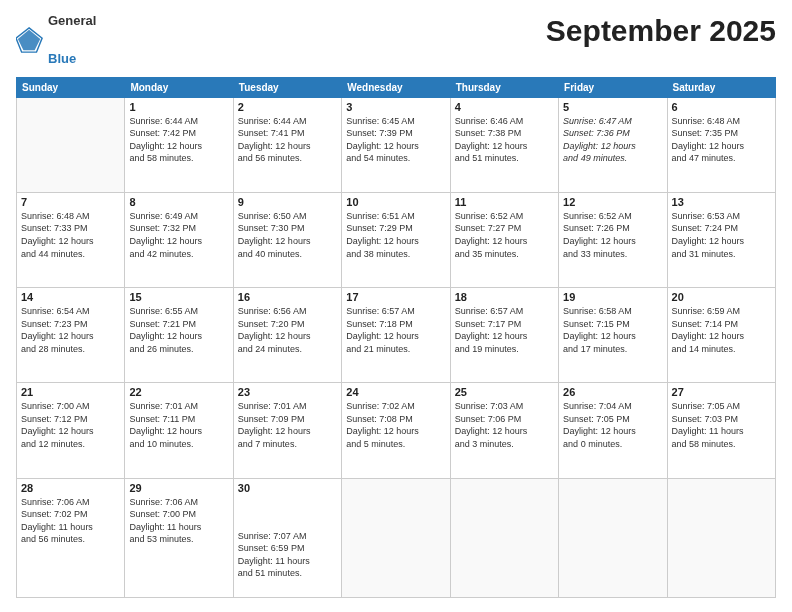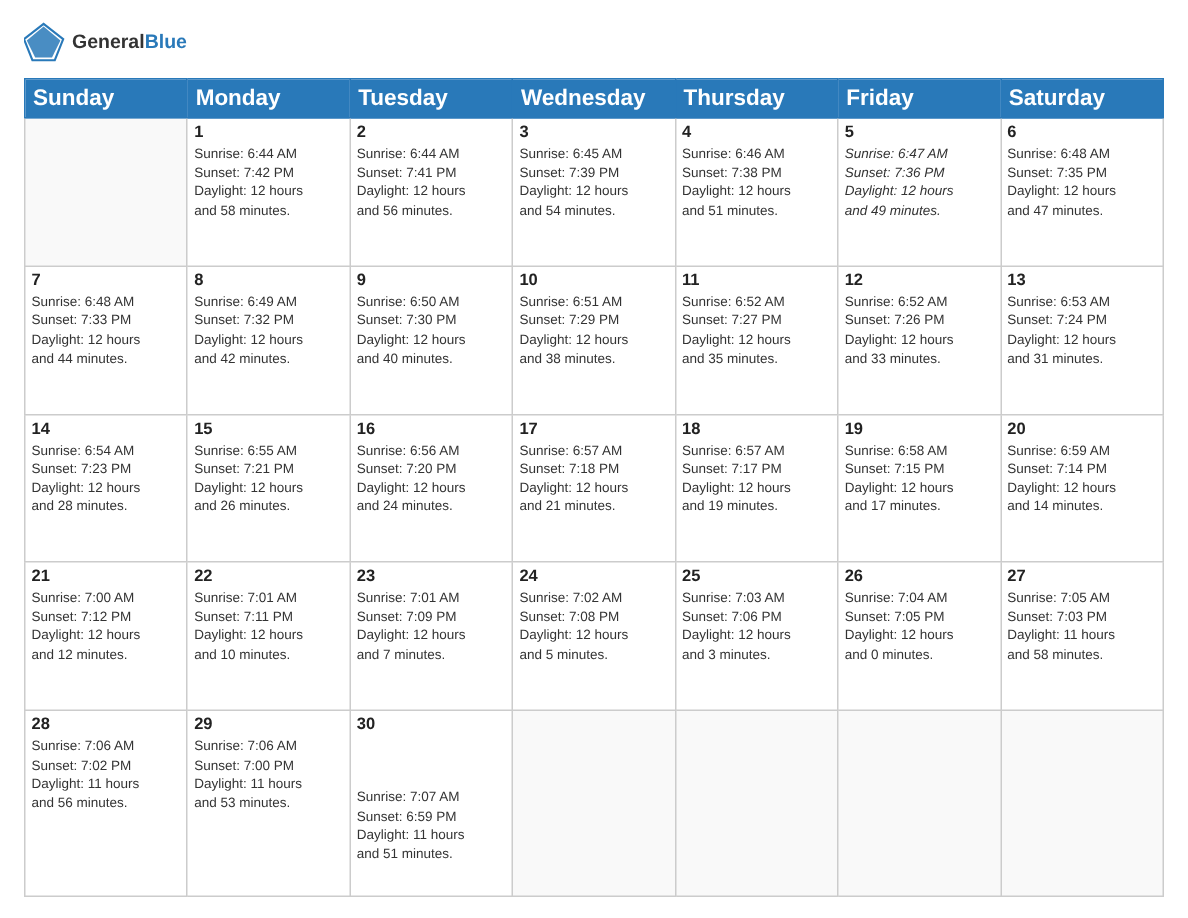--- a/index.html
+++ b/index.html
@@ -23,22 +23,23 @@
       justify-content: space-between;
       margin-bottom: 10px;
     }
     .logo {
       display: flex;
       align-items: center;
       gap: 4px;
     }
     .logo-text {
       display: flex;
-      flex-direction: row;
+      flex-direction: column;
       line-height: 1.1;
+      gap: 24px;
     }
     .logo-general {
       font-size: 13px;
       font-weight: bold;
       color: #333;
     }
     .logo-blue {
       font-size: 13px;
       font-weight: bold;
       color: #2979b9;
@@ -63,21 +64,21 @@
     .calendar {
       flex: 1;
       border: 1px solid #ccc;
       border-collapse: collapse;
       width: 100%;
       table-layout: fixed;
     }
     .calendar th {
       background: #2979b9;
       color: #fff;
-      font-size: 15px;
+      font-size: 10px;
       font-weight: bold;
       padding: 4px 5px;
       border: 1px solid #2979b9;
       text-align: left;
     }
     .calendar td {
       border: 1px solid #ccc;
       vertical-align: top;
       padding: 3px 4px;
       font-size: 9.2px;
@@ -114,20 +115,21 @@
         <polygon points="14,4 26,14 20,26 8,26 2,14" fill="#2979b9" opacity="0.85"></polygon>
         <polygon points="14,2 28,13 22,28 6,28 0,13" fill="none" stroke="#2979b9" stroke-width="1.5"></polygon>
         <text x="7" y="20" font-size="10" fill="white" font-weight="bold"></text>
       </svg>
       <div class="logo-text">
         <span class="logo-general">General</span>
         <span class="logo-blue">Blue</span>
       </div>
     </div>
     <div class="title-block">
+      <div class="month-title">September 2025</div>
     </div>
   </div>
 
   <table class="calendar">
     <thead>
       <tr>
         <th>Sunday</th>
         <th>Monday</th>
         <th>Tuesday</th>
         <th>Wednesday</th>

